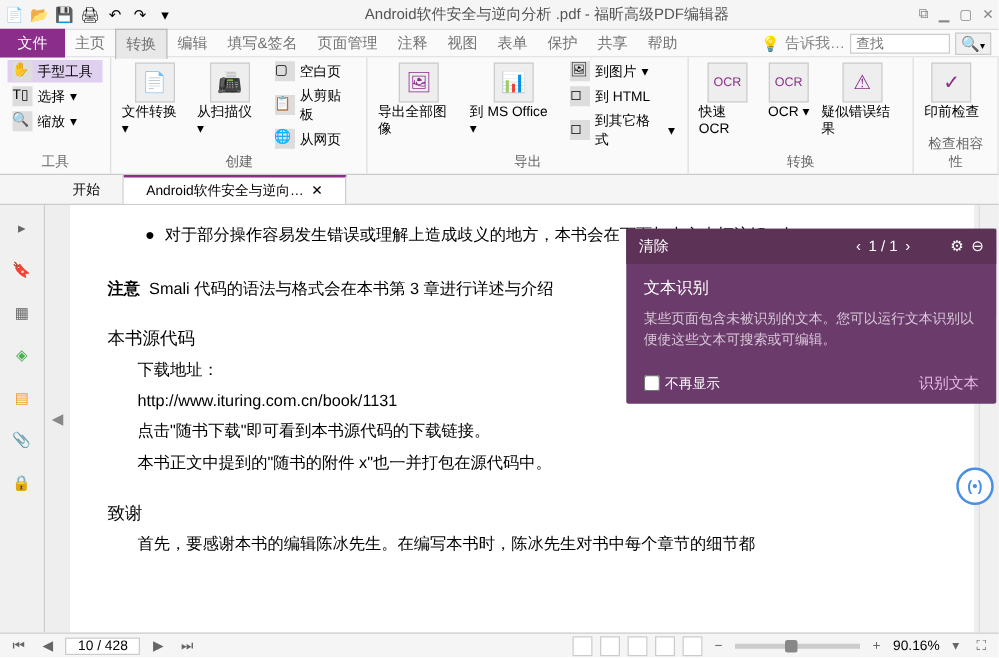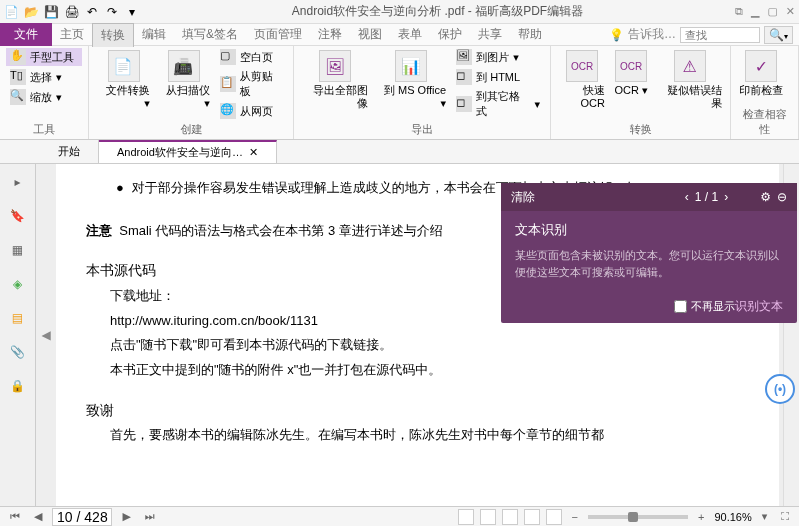--- a/index.html
+++ b/index.html
@@ -16,21 +16,21 @@
 .menubar .mtab.active{background:#e8e8e8;border:1px solid #bbb;border-bottom:none}
 .menubar .right{margin-left:auto;display:flex;align-items:center;gap:4px;padding-right:6px}
 .menubar .right input{width:80px;border:1px solid #ccc;padding:1px 4px;font-size:11px}
 .menubar .right .searchbtn{background:#f0f0f0;border:1px solid #ccc;padding:1px 4px;cursor:pointer}
 .ribbon{height:94px;background:#fafafa;display:flex;border-bottom:1px solid #ccc}
 .rgroup{border-right:1px solid #ddd;padding:2px 6px;display:flex;flex-direction:column;justify-content:space-between}
 .rgroup .items{display:flex;gap:4px}
 .rgroup .gname{text-align:center;font-size:11px;color:#666}
 .ritem{display:flex;flex-direction:column;align-items:center;cursor:pointer;padding:2px;min-width:40px}
 .ritem .ico{width:32px;height:32px;background:#eee;border:1px solid #ccc;margin-bottom:2px;display:flex;align-items:center;justify-content:center;font-size:16px;color:#8b2d8b}
-.ritem .lbl{font-size:11px;text-align:right;line-height:1.2}
+.ritem .lbl{font-size:11px;text-align:left;line-height:1.2}
 .rsmall{display:flex;flex-direction:column;gap:2px}
 .rsmall .sitem{display:flex;align-items:center;gap:4px;cursor:pointer;padding:1px 4px;font-size:11px}
 .rsmall .sitem .sico{width:16px;height:16px;background:#ddd}
 .tabstrip{height:24px;background:#f5f5f5;display:flex;border-bottom:1px solid #ccc;padding-left:40px}
 .tabstrip .dtab{padding:3px 18px;border-right:1px solid #ccc;cursor:pointer;font-size:11px;display:flex;align-items:center;gap:6px}
 .tabstrip .dtab.act{background:#fff;border-top:2px solid #8b2d8b}
 .bodyarea{display:flex;height:342px}
 .sidebar{width:36px;background:#f0f0f0;border-right:1px solid #ccc;display:flex;flex-direction:column;align-items:center;gap:14px;padding-top:8px}
 .sidebar .sbi{width:20px;height:20px;cursor:pointer;display:flex;align-items:center;justify-content:center;color:#666}
 .sidebar .sbi.bm{color:#3366cc}
@@ -46,29 +46,29 @@
 .page h3{margin-top:14px;font-size:14px;font-weight:normal}
 .page .ind{margin-left:24px}
 .overlay{position:absolute;right:2px;top:183px;width:296px;background:#6b3b6b;color:#fff;font-size:12px;z-index:50;border-radius:2px}
 .overlay .ohdr{height:28px;background:#5c3256;display:flex;align-items:center;padding:0 10px;gap:10px}
 .overlay .ohdr .clear{cursor:pointer}
 .overlay .ohdr .nav{margin-left:auto;display:flex;align-items:center;gap:6px}
 .overlay .ohdr .ctrl{cursor:pointer}
 .overlay .obody{padding:10px 14px}
 .overlay .obody .otitle{font-size:13px;margin-bottom:8px}
 .overlay .obody .odesc{font-size:11px;color:#d8c8d8;line-height:1.5}
-.overlay .ofoot{padding:8px 14px;display:flex;align-items:center;justify-content:flex-end}
+.overlay .ofoot{padding:8px 14px;display:flex;align-items:center;justify-content:space-between}
 .overlay .ofoot label{font-size:11px;display:flex;align-items:center;gap:4px;cursor:pointer}
 .overlay .ofoot .action{color:#e8b8e8;cursor:pointer}
 .helpbubble{position:absolute;right:4px;top:374px;width:30px;height:30px;border-radius:50%;background:#fff;border:2px solid #4a90e2;display:flex;align-items:center;justify-content:center;color:#4a90e2;font-weight:bold;cursor:pointer;z-index:40}
 .scrollbar{position:absolute;right:0;top:164px;bottom:20px;width:16px;background:#f0f0f0;border-left:1px solid #ddd}
 .scrollbar .thumb{position:absolute;top:30px;left:2px;right:2px;height:60px;background:#ccc;border-radius:2px}
 .statusbar{position:absolute;bottom:0;left:0;right:0;height:20px;background:#f5f5f5;border-top:1px solid #ccc;display:flex;align-items:center;padding:0 6px;gap:6px;font-size:11px}
 .statusbar .navb{cursor:pointer;padding:0 4px;color:#666}
-.statusbar .pginput{width:60px;text-align:center;border:1px solid #ccc;font-size:14px}
+.statusbar .pginput{width:60px;text-align:center;border:1px solid #ccc;font-size:11px}
 .statusbar .spacer{flex:1}
 .statusbar .vbtn{width:16px;height:16px;border:1px solid #ccc;cursor:pointer;background:#fff}
 .statusbar .slider{width:100px;height:4px;background:#ccc;position:relative;cursor:pointer}
 .statusbar .slider .sthumb{position:absolute;left:40px;top:-3px;width:10px;height:10px;background:#888;border-radius:2px}
 </style>
 </head>
 <body>
 
 <div class="titlebar">
   <div class="qat">

